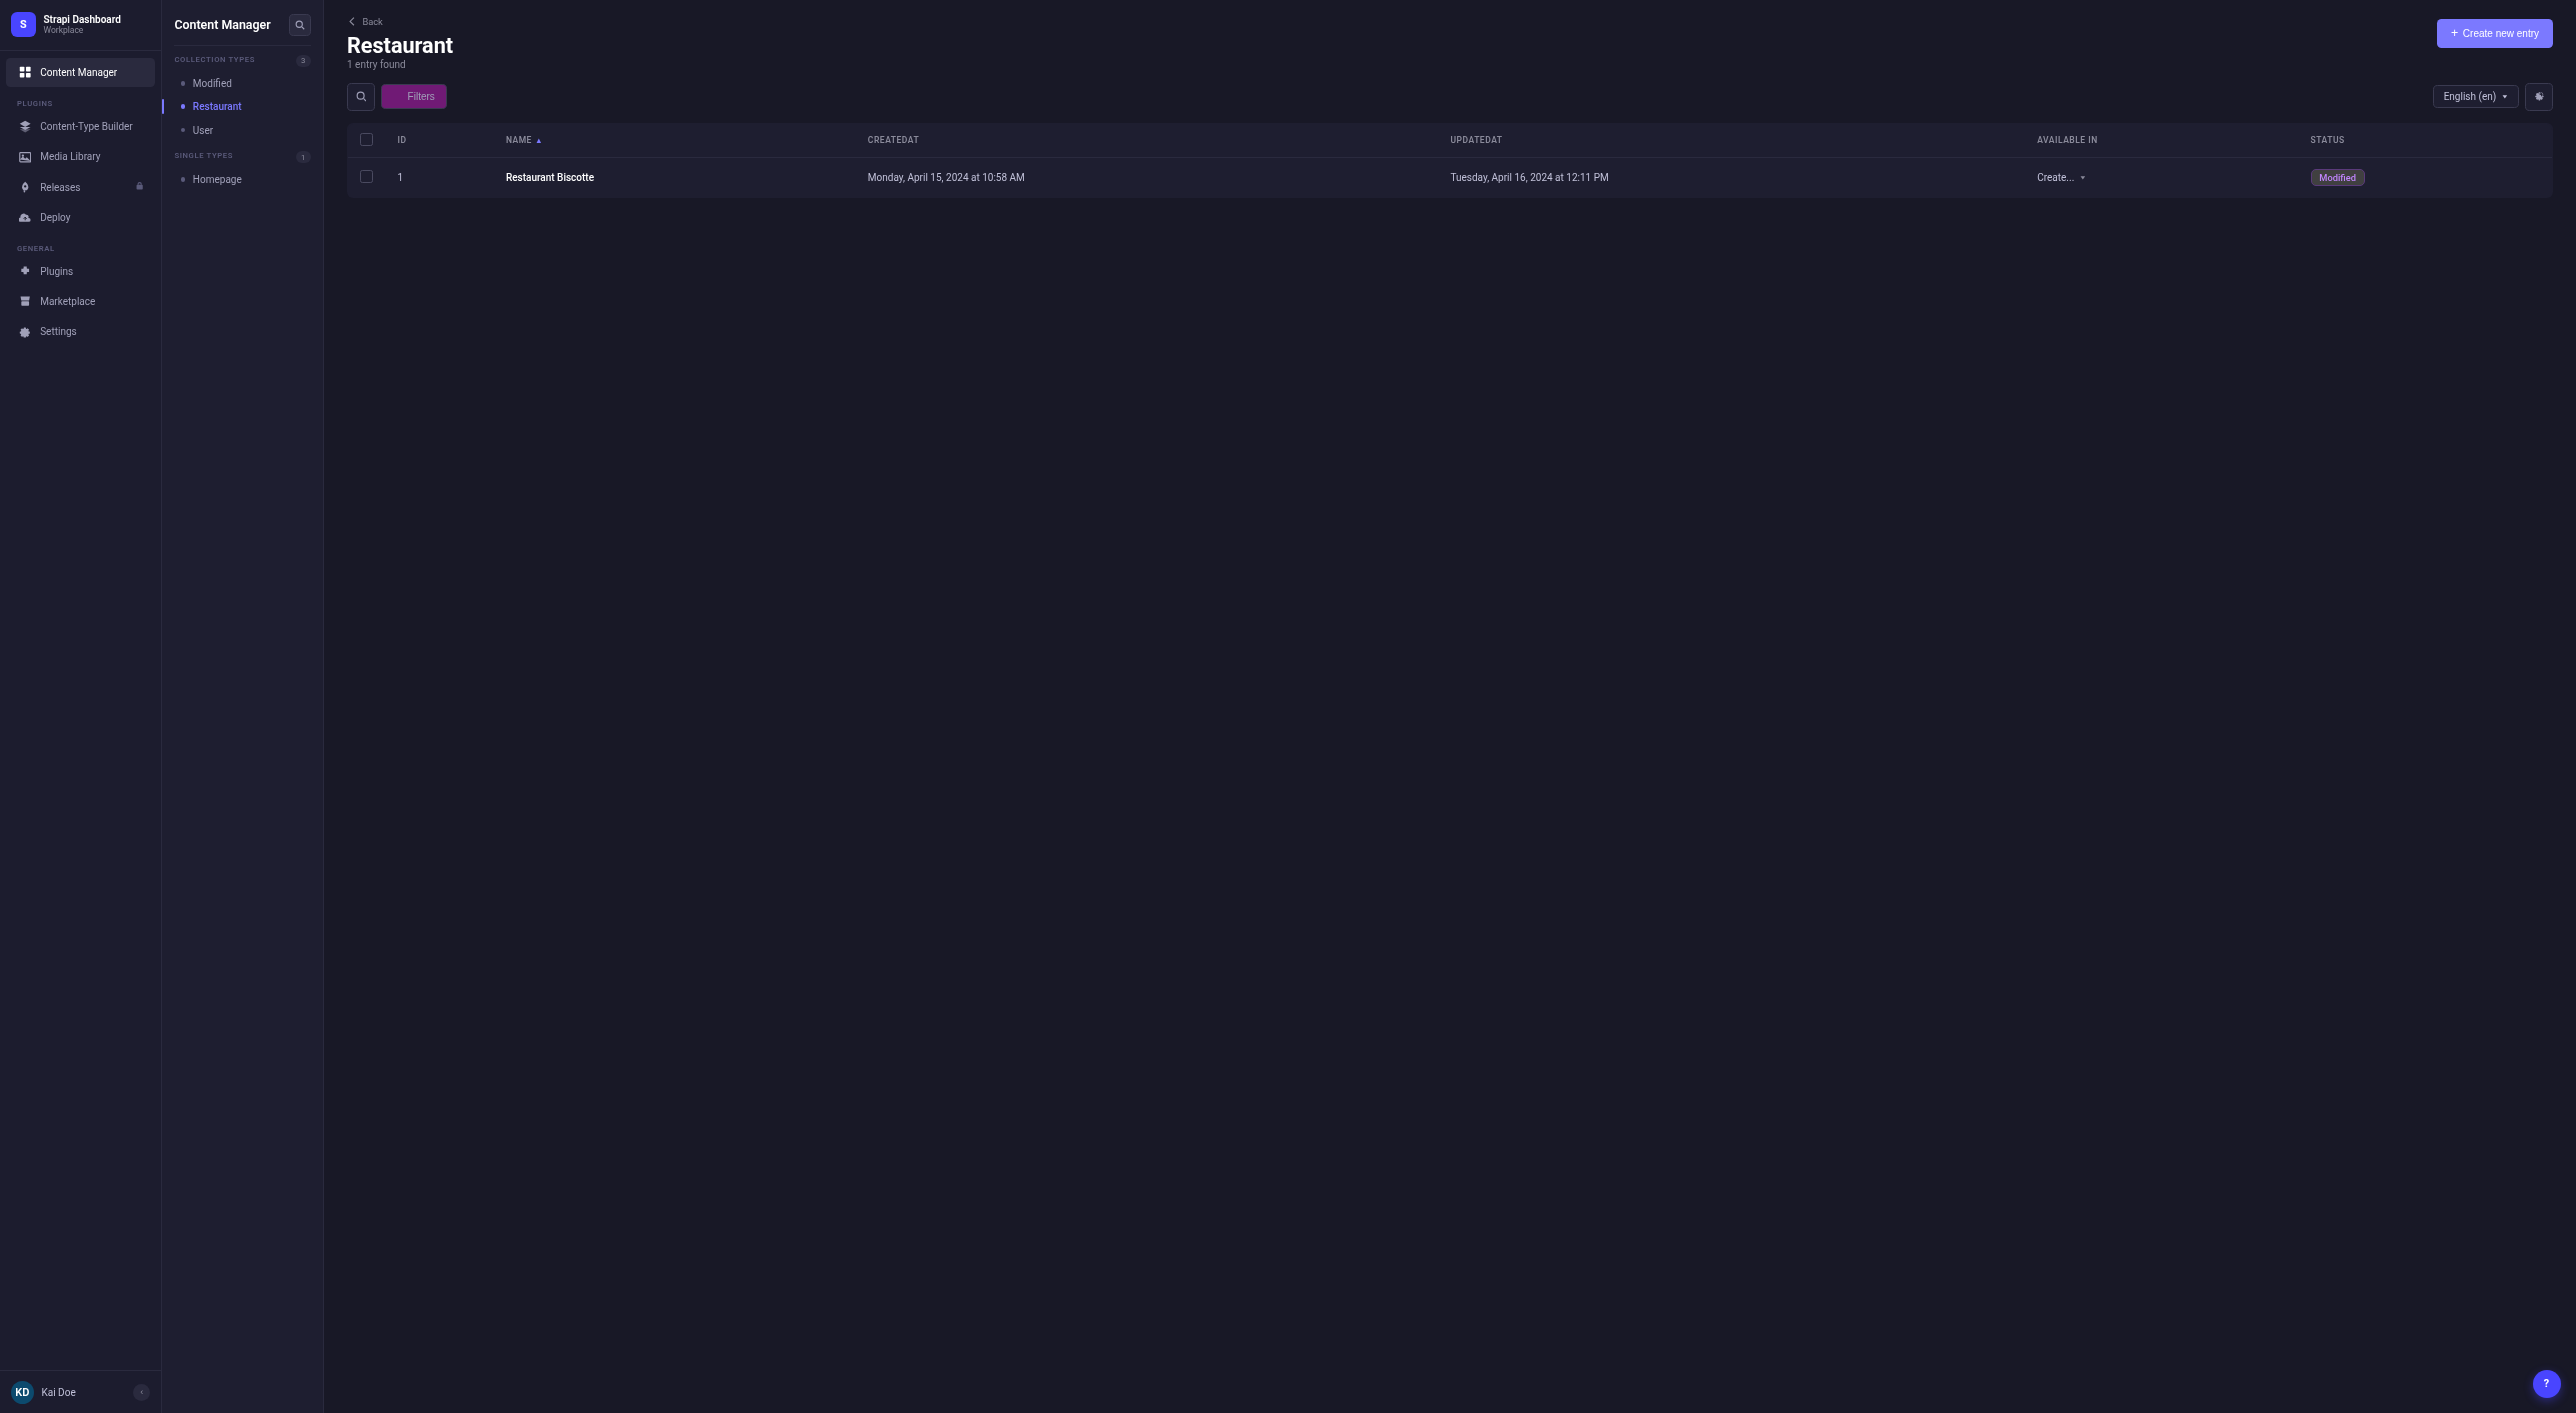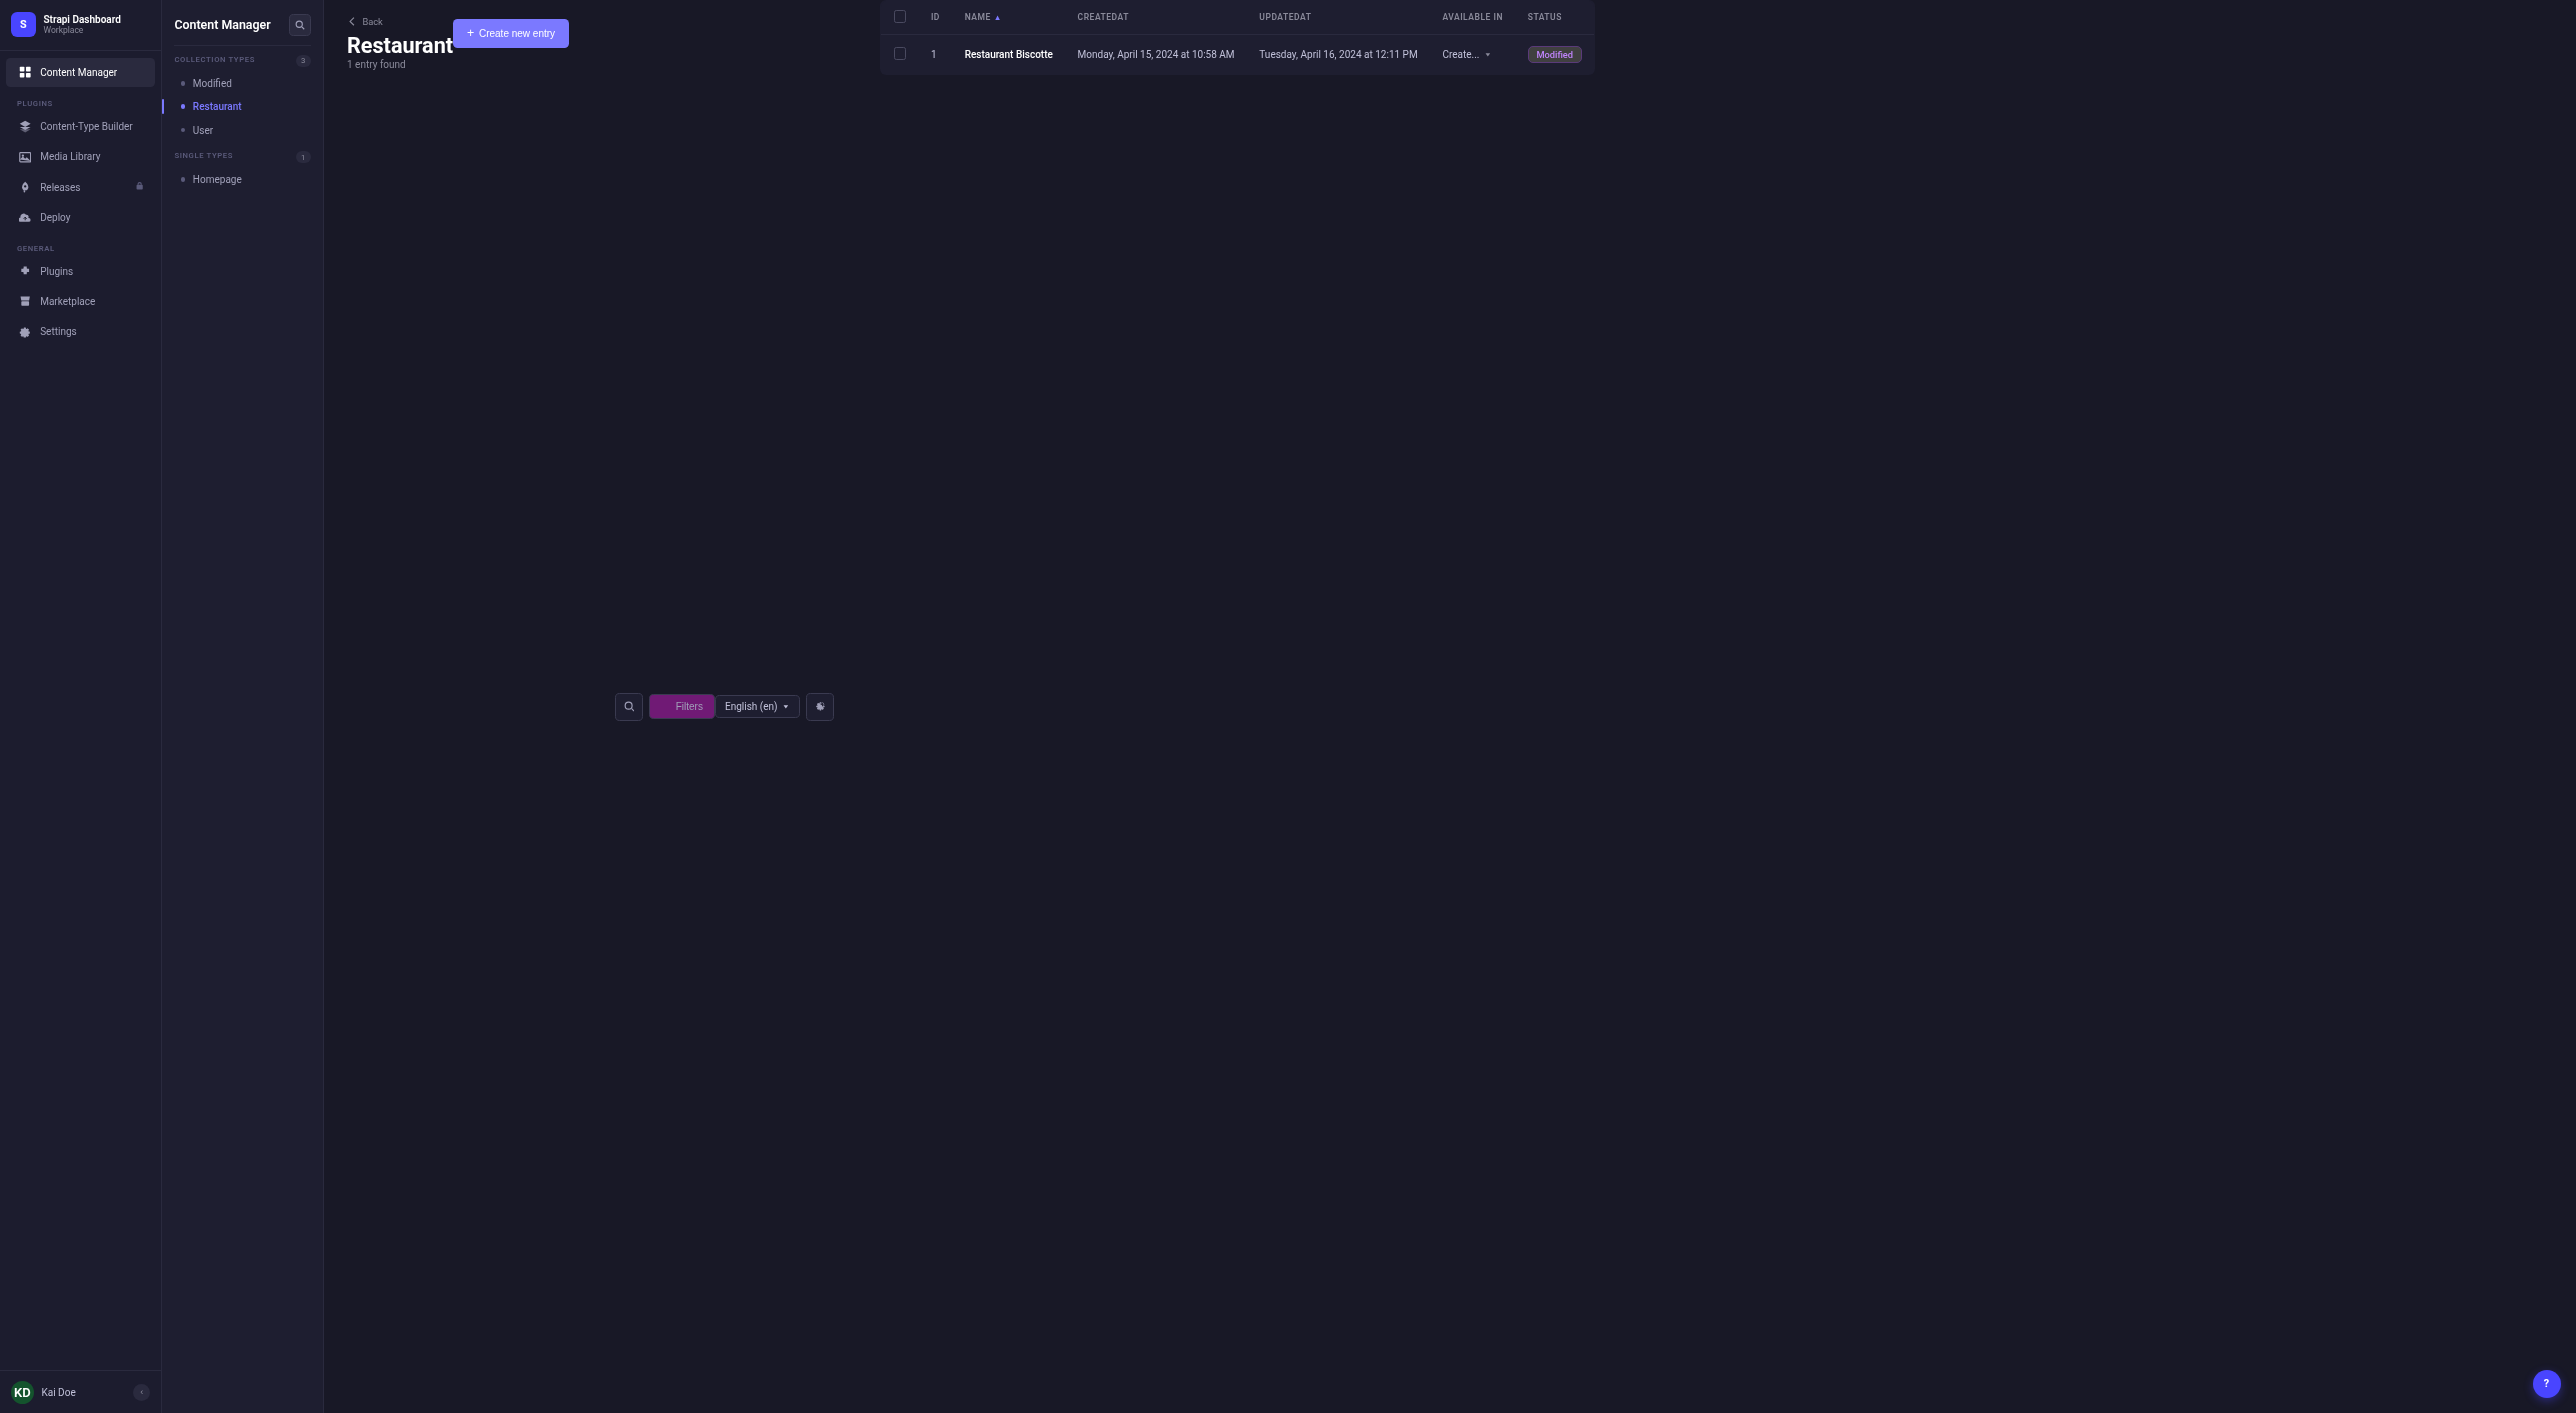--- a/index.html
+++ b/index.html
@@ -102,26 +102,26 @@
       justify-content: space-between;
     }
     .user-info {
       display: flex;
       align-items: center;
       gap: 7.7px;
     }
     .avatar {
       width: 23px;
       height: 23px;
-      background: #14532d;
+      background: #0c4a6e;
       border-radius: 50%;
       display: flex;
       align-items: center;
       justify-content: center;
-      font-size: 13px;
+      font-size: 11px;
       font-weight: 600;
       color: white;
     }
     .user-name {
       font-size: 10px;
       color: #c0c0d8;
     }
     .collapse-btn {
       width: 17px;
       height: 17px;
@@ -242,21 +242,21 @@
       background: #7b79ff;
       border-radius: 1.5px;
     }
 
     
     .main-content {
       flex: 1;
       background: #181826;
       overflow-y: auto;
       display: flex;
-      flex-direction: row;
+      flex-direction: column;
     }
 
     .content-header {
       padding: 15.5px 23px 0;
       display: flex;
       align-items: flex-start;
       justify-content: space-between;
     }
 
     .back-link {

